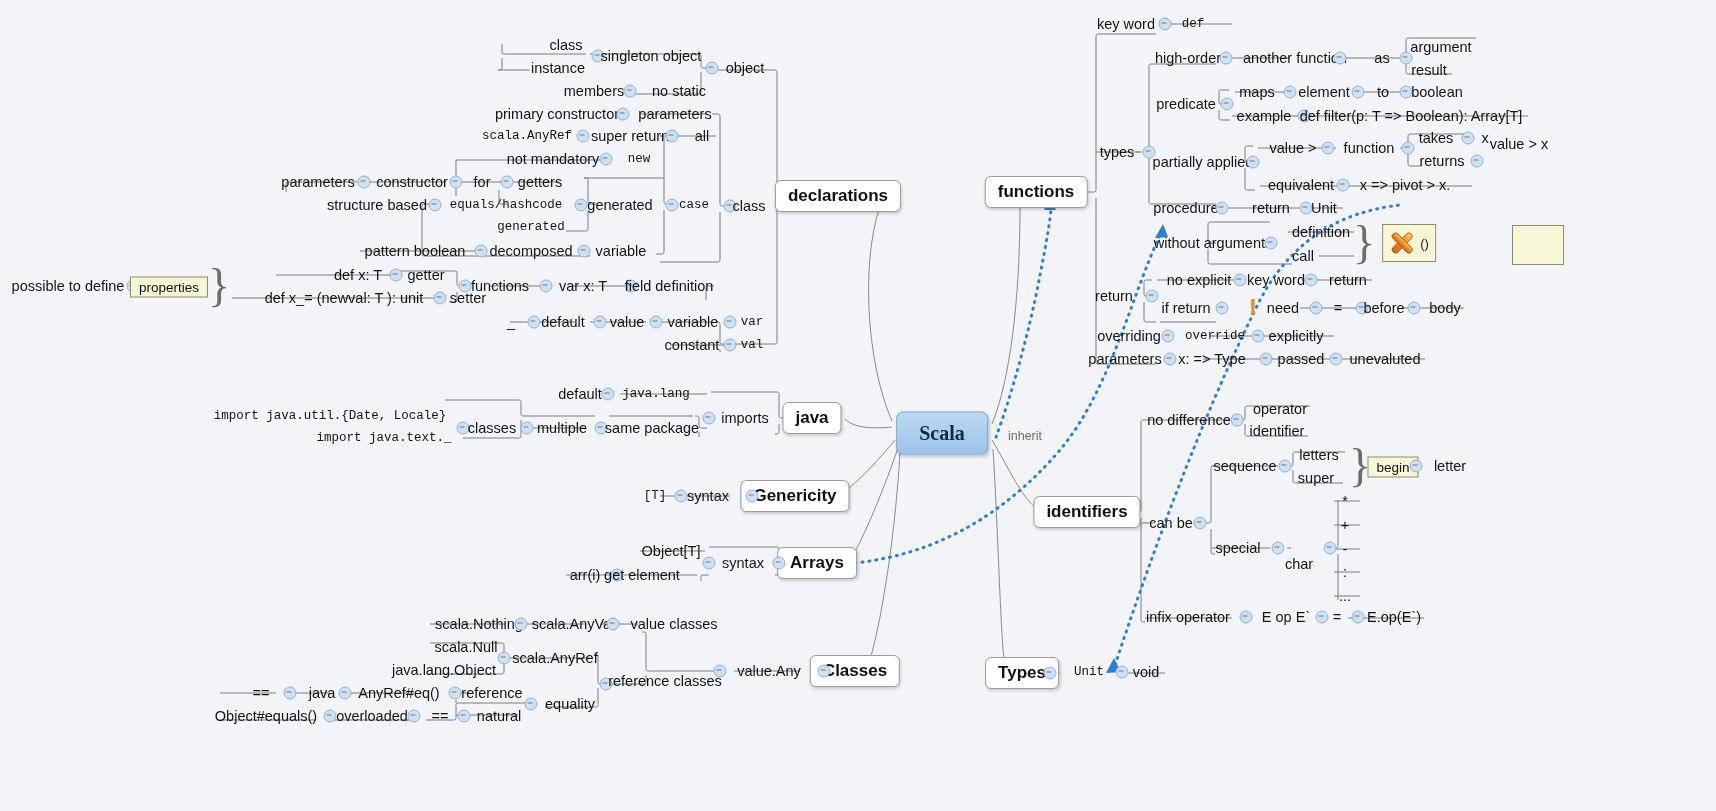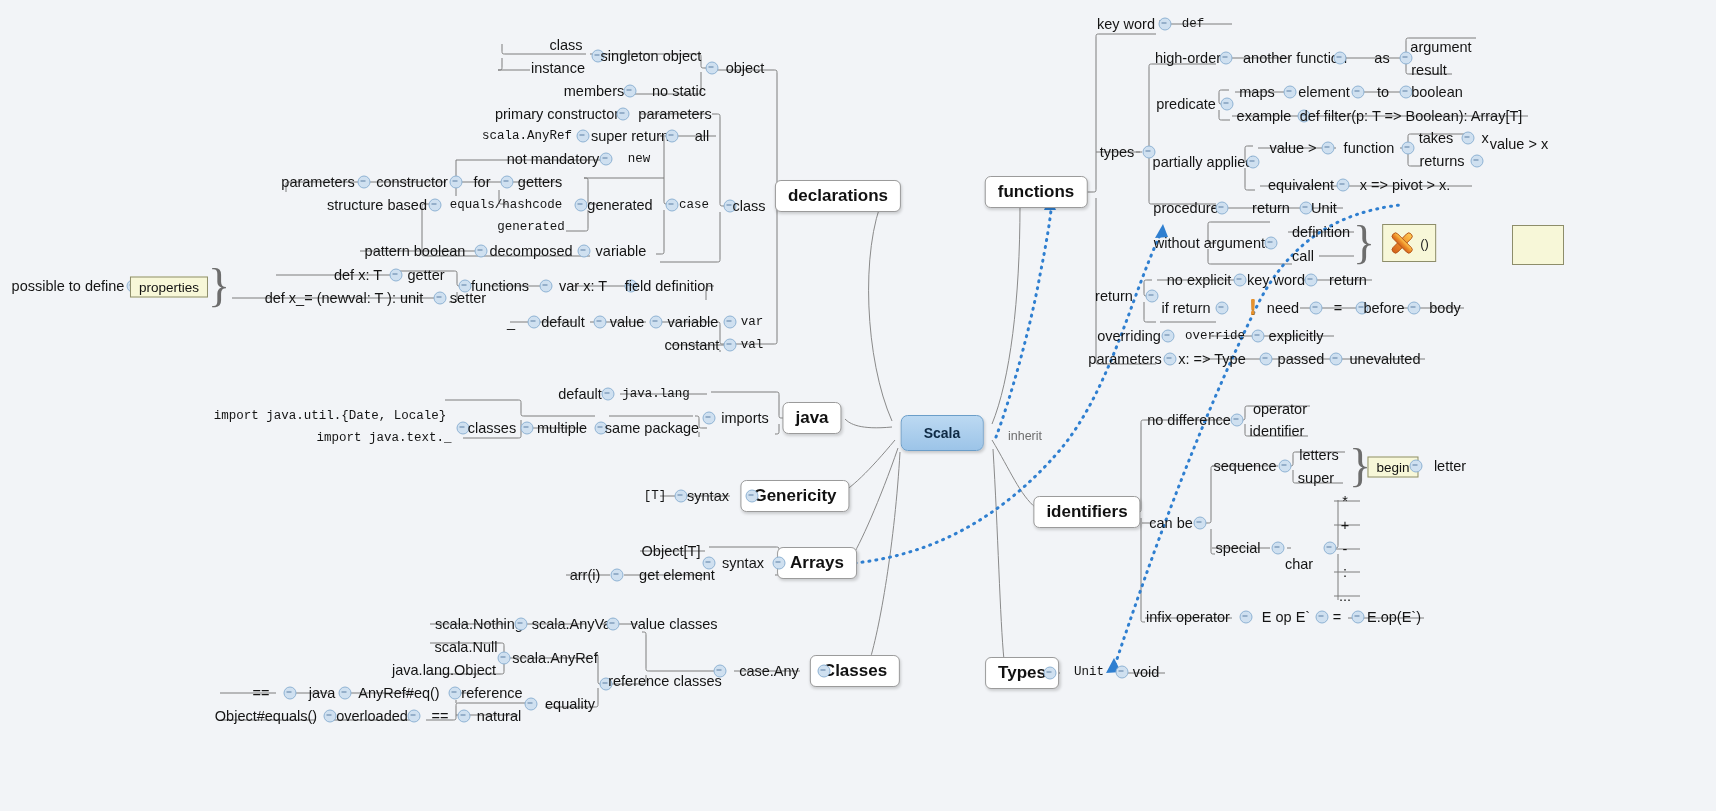--- a/index.html
+++ b/index.html
@@ -24,23 +24,24 @@
   }
   .n.mono{font-family:"Liberation Mono", monospace;font-size:12.5px;letter-spacing:0px;}
 
   
   .root{
     position:absolute;transform:translate(-50%,-50%);
     background:linear-gradient(#bcd9f2,#9cc4e8);
     border:1px solid #6b9ec9;
     border-radius:7px;
     padding:9px 22px;
-    font-size:14px;font-weight:bold;color:#0e2a45;
+    font-size:20px;font-weight:bold;color:#0e2a45;
     box-shadow:1px 2px 3px rgba(0,0,0,.18);
     white-space:nowrap;
+    font-family:Liberation Serif, serif;
   }
   
   .l1{
     position:absolute;transform:translate(-50%,-50%);
     background:#ffffff;
     border:1px solid #9b9b9b;
     border-radius:6px;
     padding:5px 12px;
     font-size:17px;font-weight:bold;color:#111;
     box-shadow:1px 2px 3px rgba(0,0,0,.16);
@@ -403,39 +404,39 @@
 <div class="n" style="left:745px;top:418px">imports</div>
 
 <div class="n mono" style="left:655px;top:496px">[T]</div>
 <div class="dot" style="left:681px;top:496px"></div>
 <div class="n" style="left:708px;top:496px">syntax</div>
 <div class="dot" style="left:752px;top:496px"></div>
 
 <div class="n" style="left:671px;top:551px">Object[T]</div>
 <div class="n" style="left:585px;top:575px">arr(i)</div>
 <div class="dot" style="left:617px;top:575px"></div>
-<div class="n" style="left:677px;top:575px">get element</div>
+<div class="n" style="left:642px;top:575px">get element</div>
 <div class="dot" style="left:709px;top:563px"></div>
 <div class="n" style="left:743px;top:563px">syntax</div>
 <div class="dot" style="left:779px;top:563px"></div>
 
 <div class="n" style="left:479px;top:624px">scala.Nothing</div>
 <div class="dot" style="left:521px;top:624px"></div>
 <div class="n" style="left:573px;top:624px">scala.AnyVal</div>
 <div class="dot" style="left:613px;top:624px"></div>
 <div class="n" style="left:674px;top:624px">value classes</div>
 
 <div class="n" style="left:466px;top:647px">scala.Null</div>
 <div class="n" style="left:444px;top:670px">java.lang.Object</div>
 <div class="dot" style="left:504px;top:658px"></div>
 <div class="n" style="left:555px;top:658px">scala.AnyRef</div>
 <div class="dot" style="left:606px;top:684px"></div>
 <div class="n" style="left:665px;top:681px">reference classes</div>
 <div class="dot" style="left:720px;top:671px"></div>
-<div class="n" style="left:769px;top:671px">case.Any</div>
+<div class="n" style="left:769px;top:671px">value.Any</div>
 <div class="dot" style="left:824px;top:671px"></div>
 
 <div class="n" style="left:261px;top:693px">==</div>
 <div class="dot" style="left:290px;top:693px"></div>
 <div class="n" style="left:322px;top:693px">java</div>
 <div class="dot" style="left:345px;top:693px"></div>
 <div class="n" style="left:399px;top:693px">AnyRef#eq()</div>
 <div class="dot" style="left:455px;top:693px"></div>
 <div class="n" style="left:492px;top:693px">reference</div>
 

